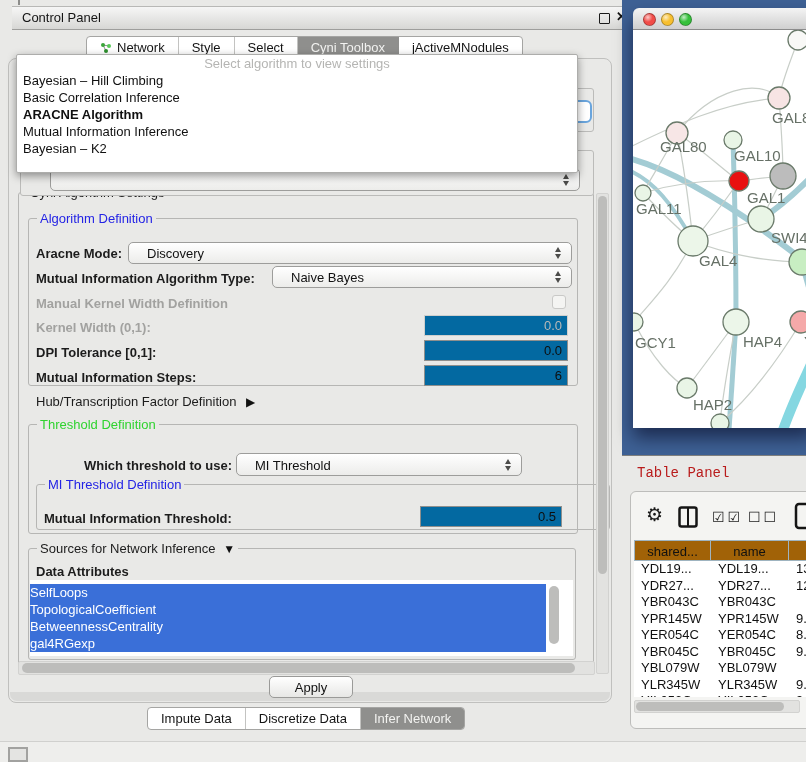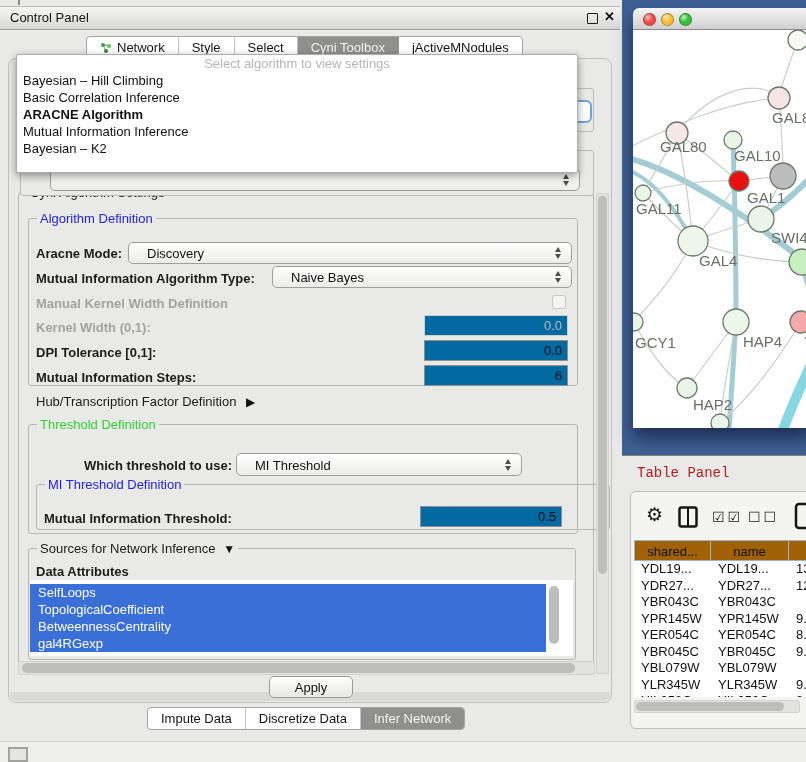--- a/index.html
+++ b/index.html
@@ -1,20 +1,20 @@
 <!DOCTYPE html>
 <html><head>
 <meta charset="utf-8">
 <style>
   html,body{margin:0;padding:0;}
   body{width:806px;height:762px;font-family:"Liberation Sans",sans-serif;background:#e9e9e7;}
   #root{position:relative;width:806px;height:762px;overflow:hidden;background:#e9e9e7;}
   .abs{position:absolute;}
   
-  .cp-titlebar{left:0;top:6px;width:620px;height:24px;background:linear-gradient(#f6f6f6,#d7d7d5);
+  .cp-titlebar{left:12px;top:6px;width:620px;height:24px;background:linear-gradient(#f6f6f6,#d7d7d5);
     border-top:1px solid #b8b8b6;border-bottom:1px solid #9e9e9c;box-sizing:border-box;}
   .cp-title{position:absolute;left:10px;top:0;line-height:22px;font-size:13px;color:#141414;}
   .float-box{position:absolute;right:22px;top:6px;width:9px;height:9px;border:1.6px solid #1b1b1b;border-radius:1px;}
   .close-x{position:absolute;right:5px;top:2px;font-size:13px;font-weight:bold;color:#111;}
   .top-tick{left:18px;top:0;width:2px;height:5px;background:#8d8d8b;}
   
   .tabbar{position:absolute;display:inline-flex;height:23px;background:#fff;border:1px solid #a5a5a3;
     border-radius:4px;overflow:hidden;font-size:13px;box-sizing:border-box;}
   .tab{display:flex;align-items:center;gap:5px;padding:0 13px;border-right:1px solid #c3c3c1;color:#141414;white-space:nowrap;}
   .tab:last-child{border-right:none;}
@@ -44,21 +44,21 @@
   .combo .val{position:absolute;left:18px;top:50%;transform:translateY(-50%);font-size:13px;color:#111;white-space:nowrap;}
   .spin{position:absolute;right:9px;top:50%;transform:translateY(-50%);width:8px;height:12px;}
   .spin::before{content:"";position:absolute;left:1px;top:0;border-left:3.5px solid transparent;border-right:3.5px solid transparent;border-bottom:5px solid #4c4c4a;}
   .spin::after{content:"";position:absolute;left:1px;bottom:0;border-left:3.5px solid transparent;border-right:3.5px solid transparent;border-top:5px solid #4c4c4a;}
   .field{position:absolute;border:1px solid #8f8f8d;background:#0369a1;text-align:right;padding-right:5px;
     font-size:13px;line-height:19px;color:#0e0e0e;box-sizing:border-box;}
   .field.dis{border-color:#cfcfcd;color:#b9b9b7;}
   .cbx{position:absolute;width:14px;height:14px;border:1px solid #c9c9c7;border-radius:3px;background:#f4f4f2;box-sizing:border-box;}
   .tri{display:inline-block;font-size:12px;color:#111;}
   .attrlist{left:30px;top:580px;width:543px;height:76px;background:#fff;overflow:hidden;padding-top:4px;box-sizing:border-box;}
-  .attr{height:17px;line-height:17px;width:516px;background:#3a6fd8;color:#fff;font-size:13px;padding-left:8px;box-sizing:border-box;white-space:nowrap;}
+  .attr{height:17px;line-height:17px;width:516px;background:#3a6fd8;color:#fff;font-size:13px;padding-left:0;box-sizing:border-box;white-space:nowrap;}
   
   .sbtrack{background:#e2e2e0;border:1px solid #d2d2d0;box-sizing:border-box;border-radius:2px;}
   .sbthumb{background:#bdbdbb;border-radius:5px;}
   
   .btn{left:269px;top:676px;width:84px;height:22px;border:1px solid #9a9a98;border-radius:5px;
     background:linear-gradient(#ffffff,#e7e7e5);text-align:center;line-height:21px;font-size:13px;color:#111;box-sizing:border-box;}
   .bottom-strip{left:0;top:741px;width:806px;height:21px;background:#eeeeec;border-top:1px solid #d0d0ce;box-sizing:border-box;}
   .mini-square{left:8px;top:747px;width:20px;height:15px;border:2px solid #a2a2a0;background:#e4e4e2;box-sizing:border-box;}
   
   .canvas-bg{left:622px;top:0;width:184px;height:457px;background:#3e6195;}

